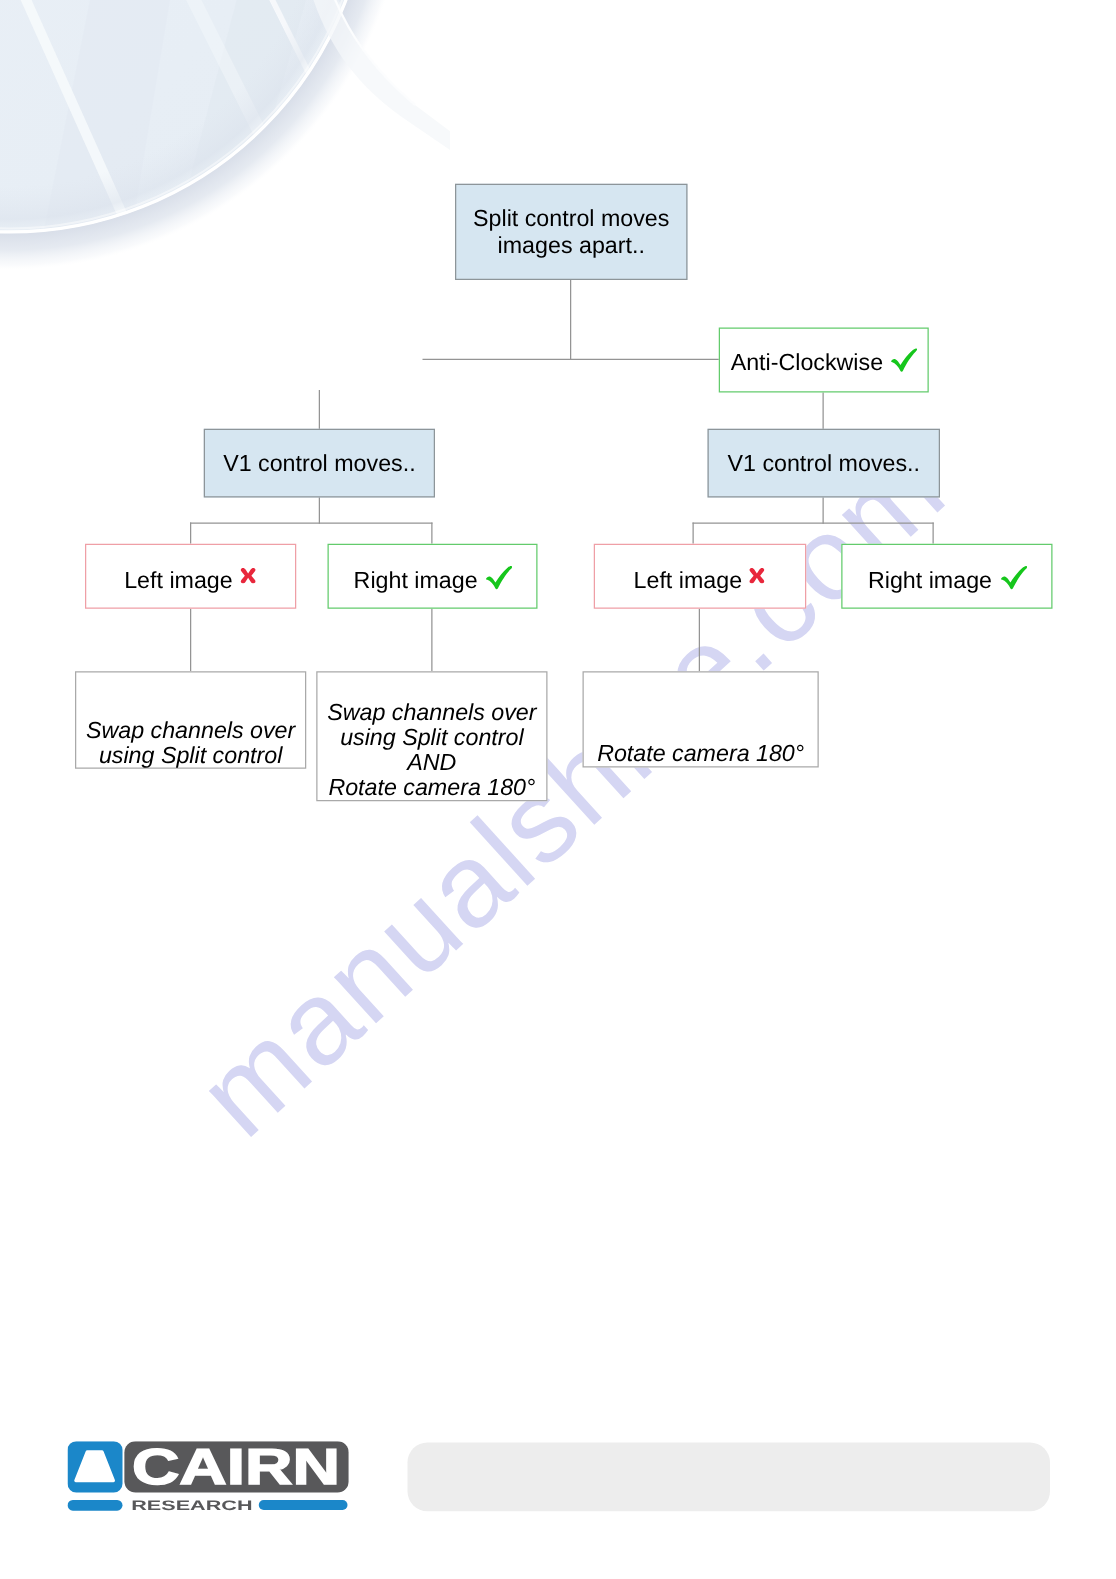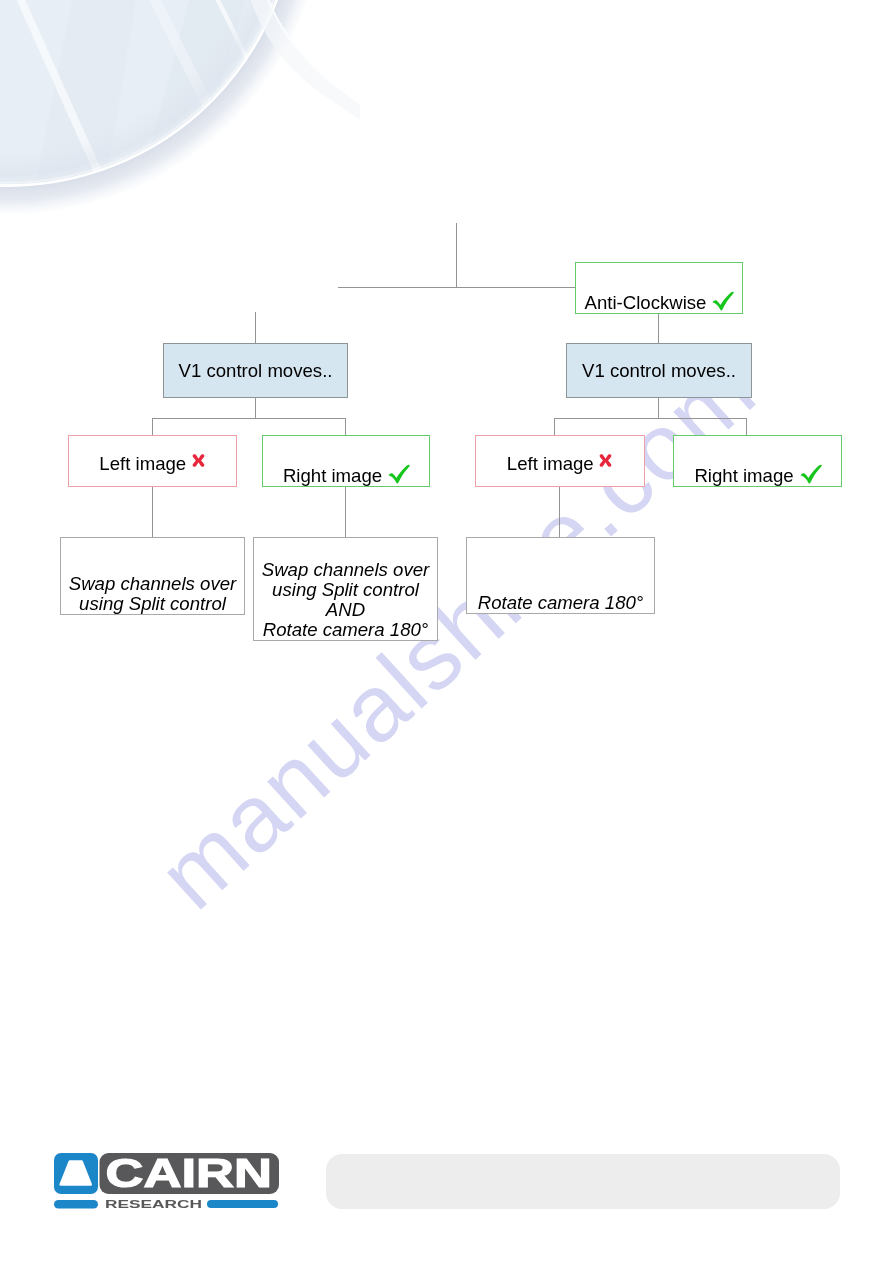--- a/index.html
+++ b/index.html
@@ -9,21 +9,21 @@
   .page{position:absolute;left:0;top:0;width:893px;height:1263px;background:#fff;}
 
   .swoosh{position:absolute;left:0;top:0;width:360px;height:300px;pointer-events:none;}
   .wm{position:absolute;left:0;top:0;width:893px;height:1263px;pointer-events:none;}
 
   .node{position:absolute;box-sizing:border-box;display:flex;align-items:center;
         justify-content:center;text-align:center;color:#000;
         font-size:18.6px;line-height:20.3px;white-space:nowrap;}
   .blue{background:#d6e6f1;border:1px solid #8d9599;}
   .red{background:#fff;border:1px solid #ef9fa6;}
-  .green{background:#fff;border:1px solid #63cb6c;align-items:flex-end;}
+  .green{background:#fff;border:1px solid #63cb6c;}
   .plain{background:#fff;border:1px solid #a9a9a9;align-items:flex-end;}
   .ital{font-style:italic;line-height:20.1px;}
 
   .conn{position:absolute;background:#949494;}
   .h{height:1px;}
   .v{width:1px;}
 
   .mk{display:inline-block;position:relative;height:0;vertical-align:baseline;}
   .mk svg{position:absolute;left:0;}
   .logo{position:absolute;}
@@ -108,20 +108,23 @@
 
   <div class="conn v" style="left:658px;top:397px;height:22px;"></div>
   <div class="conn h" style="left:554px;top:418px;width:193px;"></div>
   <div class="conn v" style="left:554px;top:418px;height:17px;"></div>
   <div class="conn v" style="left:746px;top:418px;height:17px;"></div>
 
   <div class="conn v" style="left:152px;top:486px;height:51px;"></div>
   <div class="conn v" style="left:345px;top:486px;height:51px;"></div>
   <div class="conn v" style="left:559px;top:486px;height:51px;"></div>
 
+  <div class="node blue" style="left:364px;top:147px;width:186px;height:77px;">
+    <span>Split control moves<br>images apart..</span>
+  </div>
 
 
   <div class="node green" style="left:575px;top:262px;width:168px;height:52px;padding-top:5px;">
     <span>Anti-Clockwise<span class="mk" style="width: 27px;"><svg width="22" height="21" viewBox="0 0 40 38" style="top:-18px;left:6px">
             <path d="M1.4,20.4 C2.6,17.4 5.6,15.8 8.3,17.2 C10.5,18.4 12.9,21.4 15.2,25.4 C20.0,17.6 26.4,9.6 32.4,4.4 C34.6,2.4 37.0,0.6 38.6,1.4 C40.3,2.3 39.2,4.2 37.2,6.2 C30.6,12.8 23.6,23.8 19.0,33.4 C17.9,35.6 16.0,35.8 15.0,33.6 C12.4,28.0 7.2,22.6 3.4,21.4 C2.0,21.0 1.1,21.2 1.4,20.4 Z" fill="#16c61c"></path>
           </svg></span></span>
   </div>
 
   <div class="node blue" style="left:163px;top:343px;width:185px;height:55px;padding-top:1px;">
     <span>V1 control moves..</span>

